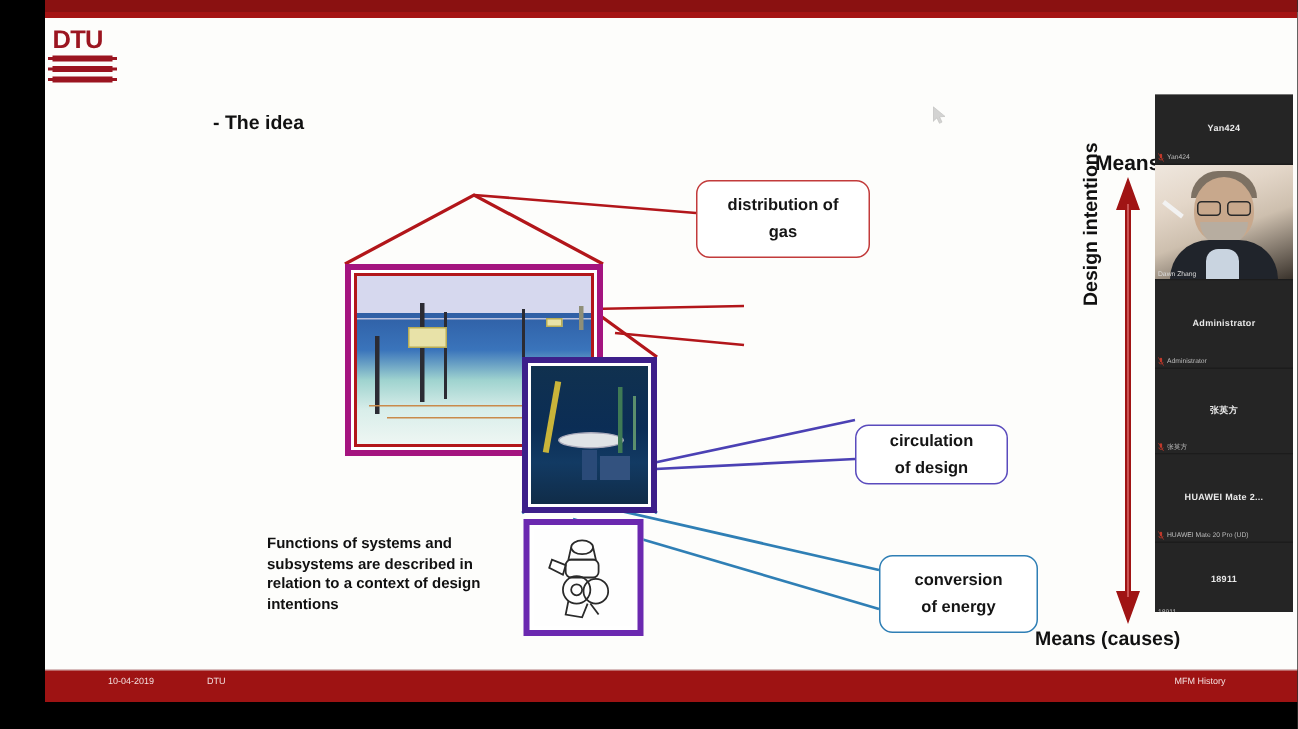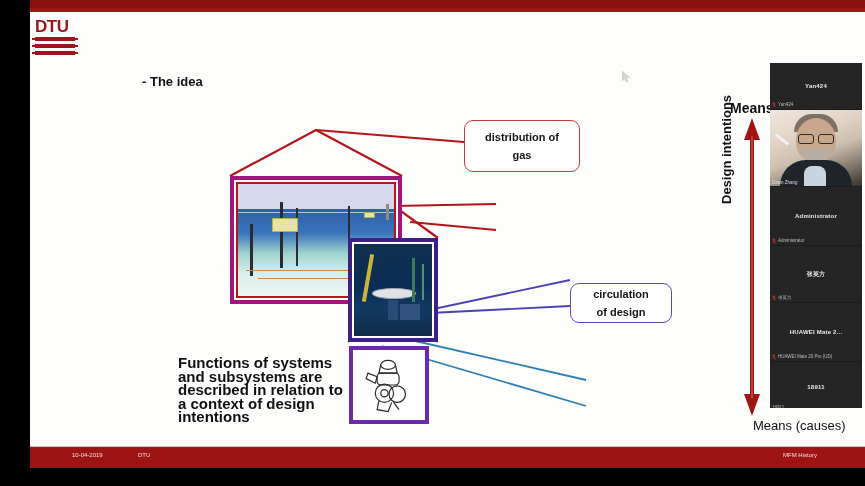--- a/index.html
+++ b/index.html
@@ -42,38 +42,38 @@
   .img3{left:319px;top:338px;width:80px;height:78px;border:4px solid #6b29b0;background:#fff;padding:3px;}
   .img3 .inner{width:100%;height:100%;box-sizing:border-box;background:#fefefe;position:relative;overflow:hidden;}
 
   
   .sea-line{position:absolute;left:0;width:100%;height:1px;background:#b9c0dd;}
   .rigmast{position:absolute;background:#2b2b33;}
   .platform{position:absolute;background:#e8e2a8;border:1px solid #b9ad55;}
   .pipe{position:absolute;background:#c98a4a;height:1px;}
 
   
-  .bodytext{position:absolute;left:148px;top:348px;width:170px;font-size:15px;font-weight:bold;
+  .bodytext{position:absolute;left:148px;top:348px;width:170px;font-size:10px;font-weight:bold;
     color:#111;line-height:13.5px;}
 
   
   .callout{position:absolute;box-sizing:border-box;background:#fff;border-radius:9px;
     display:flex;flex-direction:column;align-items:center;justify-content:center;
     font-size:11px;font-weight:bold;color:#151515;line-height:18px;text-align:center;}
   .c-gas{left:434px;top:112px;width:116px;height:52px;border:1.6px solid #c23b3b;}
   .c-oil{left:466px;top:176px;width:112px;height:52px;border:1.6px solid #c23b3b;}
   .c-water{left:540px;top:256px;width:102px;height:40px;border:1.6px solid #5a4bbd;margin-top:19px;}
   .c-energy{left:556px;top:362px;width:106px;height:52px;border:1.6px solid #2f7fb5;}
 
   
   .lines{position:absolute;left:0;top:0;width:835px;height:438px;pointer-events:none;}
 
   
   .axis-ends{position:absolute;left:700px;top:92px;font-size:14px;font-weight:bold;color:#111;}
-  .axis-means{position:absolute;left:723px;top:410px;font-size:13px;font-weight:normal;color:#111;white-space:nowrap;}
+  .axis-means{position:absolute;left:660px;top:410px;font-size:13px;font-weight:bold;color:#111;white-space:nowrap;}
   .axis-label{position:absolute;left:689px;top:196px;font-size:13px;font-weight:bold;color:#111;
     transform:rotate(-90deg);transform-origin:left top;white-space:nowrap;}
   .axis-arrow{position:absolute;left:712px;top:110px;width:20px;height:298px;}
 
   
   .video{position:absolute;left:740px;top:55px;width:92px;height:345px;background:#252525;overflow:hidden;}
   .vtile{position:relative;width:92px;background:#252525;border-bottom:1px solid #1c1c1c;}
   .vtile .vname{position:absolute;left:0;right:0;top:50%;transform:translateY(-50%);
     text-align:center;color:#e9e9e9;font-size:6px;font-weight:bold;letter-spacing:0.2px;}
   .vtile .vbadge{position:absolute;left:3px;bottom:2px;color:#bdbdbd;font-size:4.5px;white-space:nowrap;}
@@ -191,20 +191,24 @@
     </div>
 
     <div class="callout c-gas">
       <span>distribution of</span>
       <span>gas</span>
     </div>
     <div class="callout c-water">
       <span>circulation</span>
       <span>of design</span>
     </div>
+    <div class="callout c-energy">
+      <span>conversion</span>
+      <span>of energy</span>
+    </div>
 
     <div class="bodytext">Functions of systems and subsystems are described in relation to a context of design intentions</div>
 
     <div class="axis-ends">Means</div>
     <div class="axis-label">Design intentions</div>
     <div class="axis-means">Means (causes)</div>
     <svg class="axis-arrow" viewBox="0 0 20 298">
       <polygon points="10,0 18,22 12,22 12,276 18,276 10,298 2,276 8,276 8,22 2,22" fill="#a01414"></polygon>
       <line x1="10" y1="18" x2="10" y2="280" stroke="#d05a5a" stroke-width="1.2"></line>
     </svg>

